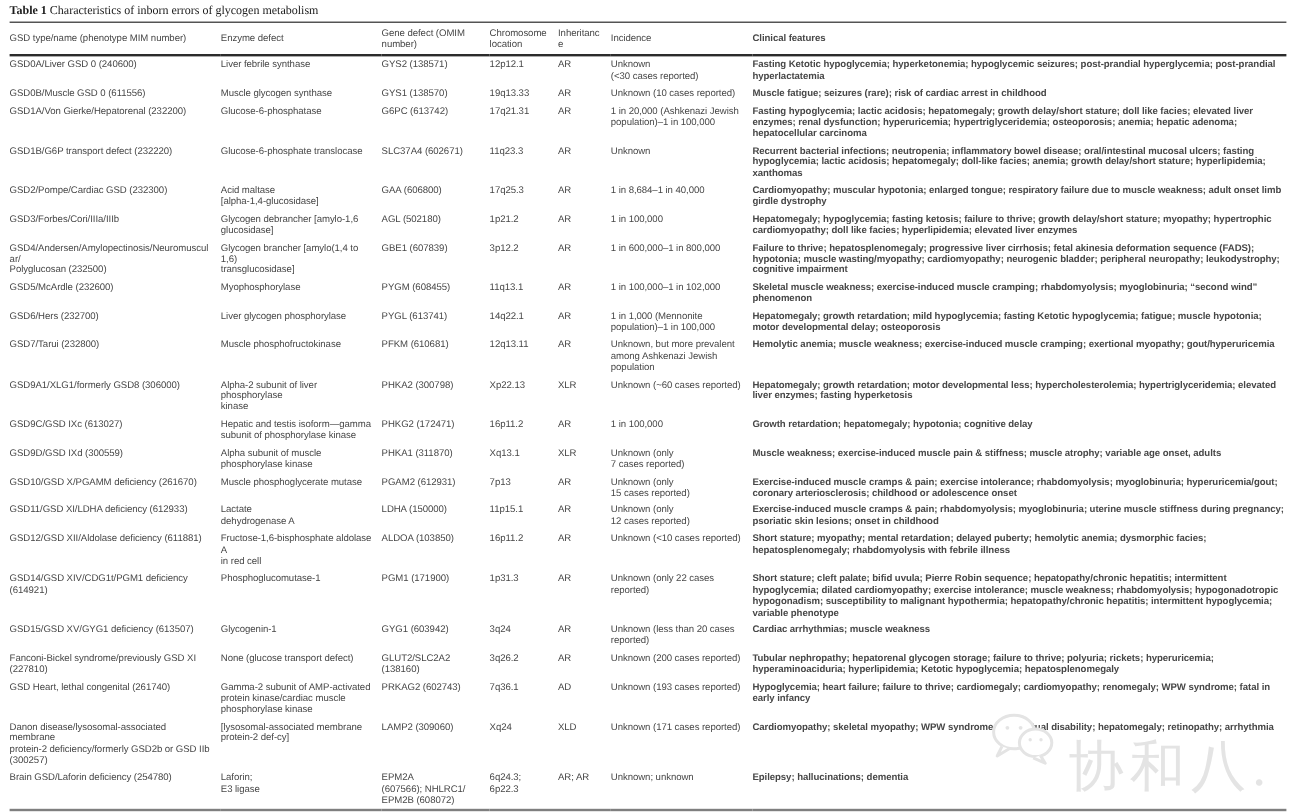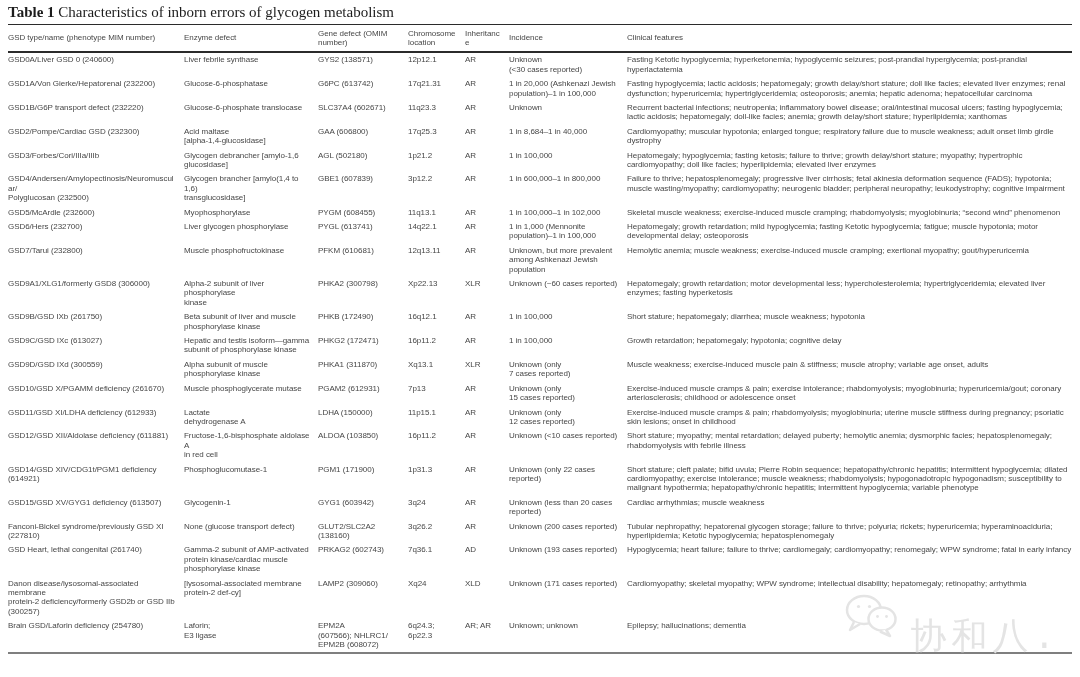--- a/index.html
+++ b/index.html
@@ -9,21 +9,21 @@
     height: 677px;
     box-sizing: border-box;
     padding: 2px 8px 0 8px;
     background: #ffffff;
     overflow: hidden;
     font-family: "Liberation Sans", sans-serif;
     color: #474747;
   }
   .title {
     font-family: "Liberation Serif", serif;
-    font-size: 15px;
+    font-size: 10px;
     color: #1c1c1c;
     padding: 2px 0 3px 0;
     border-bottom: 1px solid #2b2b2b;
   }
   .title .title-label { font-weight: bold; }
   table.gsd {
     width: 100%;
     border-collapse: collapse;
     table-layout: fixed;
     border-bottom: 2.5px solid #7f7f7f;
@@ -38,36 +38,36 @@
     padding: 2.5px 8px 2.5px 0;
     font-weight: normal;
   }
   table.gsd thead th {
     vertical-align: middle;
     padding-top: 3.5px;
     padding-bottom: 3.5px;
     border-bottom: 2px solid #2b2b2b;
   }
   table.gsd tbody td { vertical-align: top; }
-  table.gsd th:last-child, table.gsd td:last-child { padding-right: 0; }
+  table.gsd th:last-child, table.gsd td:last-child { padding-right: 0; font-weight: bold; }
   .watermark {
     position: absolute;
     right: 20px;
     bottom: 20px;
     display: flex;
     align-items: center;
     gap: 8px;
     pointer-events: none;
   }
   .watermark-text {
-    font-size: 36px;
+    font-size: 46px;
     line-height: 36px;
     color: #e4e4e4;
     letter-spacing: 5px;
-    font-family: Liberation Mono, monospace;
+    font-family: Liberation Serif, serif;
     margin-top: 44px;
   }
 </style>
 </head>
 <body>
 
 <div class="page">
 
   <div class="title"><span class="title-label">Table 1</span> <span>Characteristics of inborn errors of glycogen metabolism</span></div>
 
@@ -97,20 +97,29 @@
           <td>GSD0A/Liver GSD 0 (240600)</td>
           <td>Liver febrile synthase</td>
           <td>GYS2 (138571)</td>
           <td>12p12.1</td>
           <td>AR</td>
           <td>Unknown
 (&lt;30 cases reported)</td>
           <td>Fasting Ketotic hypoglycemia; hyperketonemia; hypoglycemic seizures; post-prandial hyperglycemia; post-prandial hyperlactatemia</td>
         </tr>
         <tr>
+          <td>GSD0B/Muscle GSD 0 (611556)</td>
+          <td>Muscle glycogen synthase</td>
+          <td>GYS1 (138570)</td>
+          <td>19q13.33</td>
+          <td>AR</td>
+          <td>Unknown (10 cases reported)</td>
+          <td>Muscle fatigue; seizures (rare); risk of cardiac arrest in childhood</td>
+        </tr>
+        <tr>
           <td>GSD1A/Von Gierke/Hepatorenal (232200)</td>
           <td>Glucose-6-phosphatase</td>
           <td>G6PC (613742)</td>
           <td>17q21.31</td>
           <td>AR</td>
           <td>1 in 20,000 (Ashkenazi Jewish
 population)–1 in 100,000</td>
           <td>Fasting hypoglycemia; lactic acidosis; hepatomegaly; growth delay/short stature; doll like facies; elevated liver enzymes; renal dysfunction; hyperuricemia; hypertriglyceridemia; osteoporosis; anemia; hepatic adenoma; hepatocellular carcinoma</td>
         </tr>
         <tr>
@@ -185,30 +194,20 @@
         </tr>
         <tr>
           <td>GSD9A1/XLG1/formerly GSD8 (306000)</td>
           <td>Alpha-2 subunit of liver phosphorylase
 kinase</td>
           <td>PHKA2 (300798)</td>
           <td>Xp22.13</td>
           <td>XLR</td>
           <td>Unknown (~60 cases reported)</td>
           <td>Hepatomegaly; growth retardation; motor developmental less; hypercholesterolemia; hypertriglyceridemia; elevated liver enzymes; fasting hyperketosis</td>
-        </tr>
-        <tr>
-          <td>GSD9B/GSD IXb (261750)</td>
-          <td>Beta subunit of liver and muscle
-phosphorylase kinase</td>
-          <td>PHKB (172490)</td>
-          <td>16q12.1</td>
-          <td>AR</td>
-          <td>1 in 100,000</td>
-          <td>Short stature; hepatomegaly; diarrhea; muscle weakness; hypotonia</td>
         </tr>
         <tr>
           <td>GSD9C/GSD IXc (613027)</td>
           <td>Hepatic and testis isoform—gamma
 subunit of phosphorylase kinase</td>
           <td>PHKG2 (172471)</td>
           <td>16p11.2</td>
           <td>AR</td>
           <td>1 in 100,000</td>
           <td>Growth retardation; hepatomegaly; hypotonia; cognitive delay</td>

